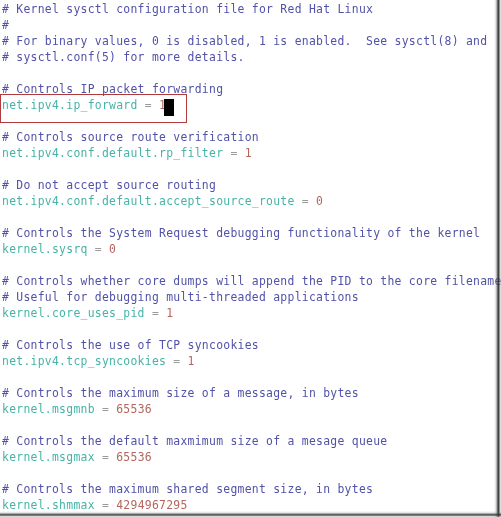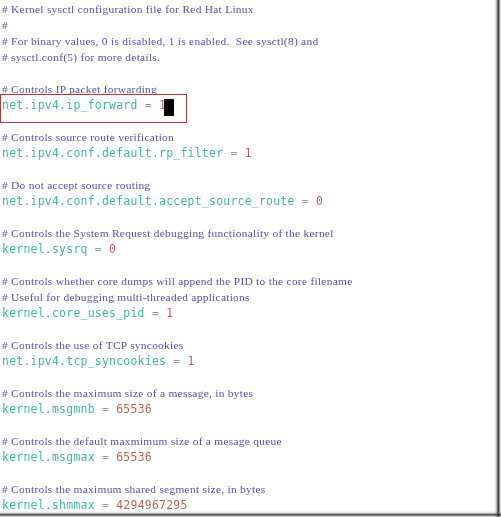--- a/index.html
+++ b/index.html
@@ -63,21 +63,21 @@
     line-height: 16px;
     white-space: pre;
   }
 
   .code-line {
     height: 16px;
     white-space: pre;
     letter-spacing: 0.28px;
   }
 
-  .tok-comment { color: #5252a8; font-family: Liberation Serif, serif; }
+  .tok-comment { color: #5252a8; }
   .tok-key     { color: #46b3a8; }
   .tok-op      { color: #9a9a9a; }
   .tok-value   { color: #b4655c; }
   .tok-blank   { color: transparent; }
 
   
   #highlight-box {
     position: absolute;
     left: 0px;
     top: 94px;

